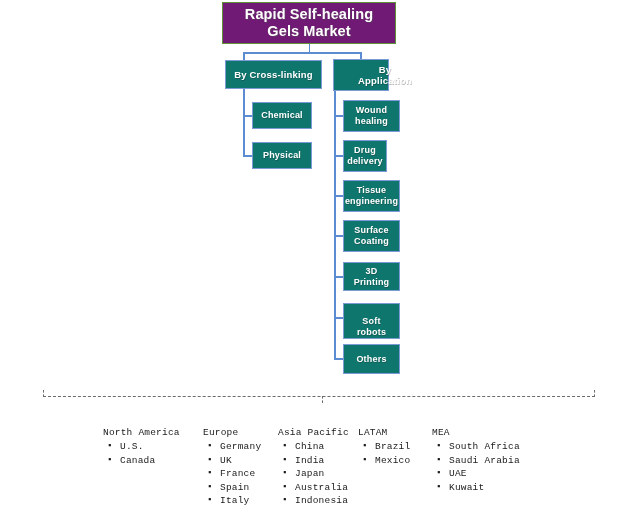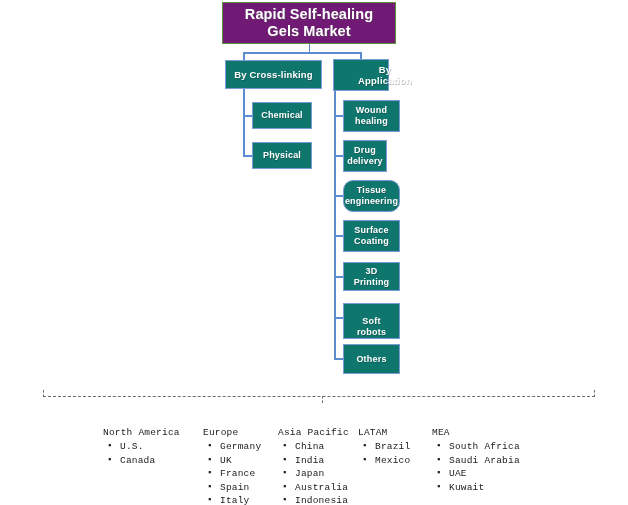--- a/index.html
+++ b/index.html
@@ -175,21 +175,21 @@
   <div class="conn h" style="left:334px; top:276px; width:10px;"></div>
   <div class="conn h" style="left:334px; top:317px; width:10px;"></div>
   <div class="conn h" style="left:334px; top:358px; width:10px;"></div>
 
   <div class="node" style="left:343px; top:100px; width:57px; height:32px;">
     <span class="label">Wound healing</span>
   </div>
   <div class="node" style="left:343px; top:140px; width:44px; height:32px;">
     <span class="label">Drug delivery</span>
   </div>
-  <div class="node" style="left:343px; top:180px; width:57px; height:32px;border-radius:10px;">
+  <div class="node" style="left:343px; top:180px; width:57px; height:32px;">
     <span class="label">Tissue engineering</span>
   </div>
   <div class="node" style="left:343px; top:220px; width:57px; height:32px;">
     <span class="label">Surface Coating</span>
   </div>
   <div class="node" style="left:343px; top:262px; width:57px; height:29px;">
     <span class="label">3D Printing</span>
   </div>
   <div class="node" style="left:343px; top:303px; width:57px; height:36px;align-items:flex-end;">
     <span class="label">Soft robots</span>

